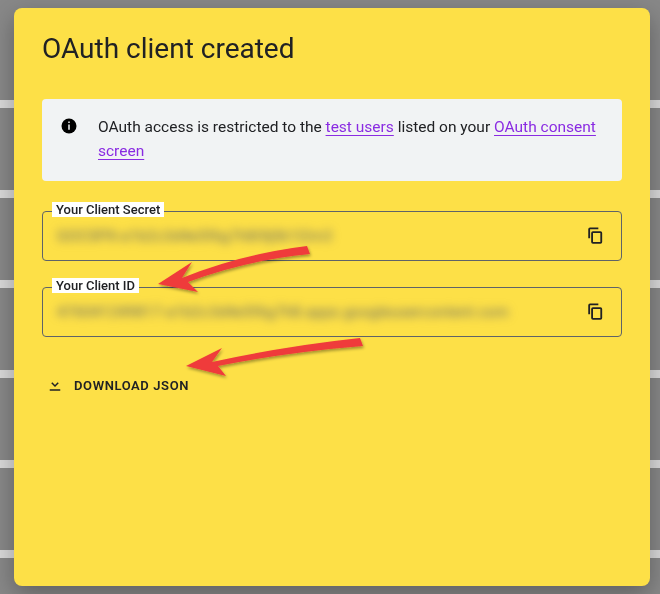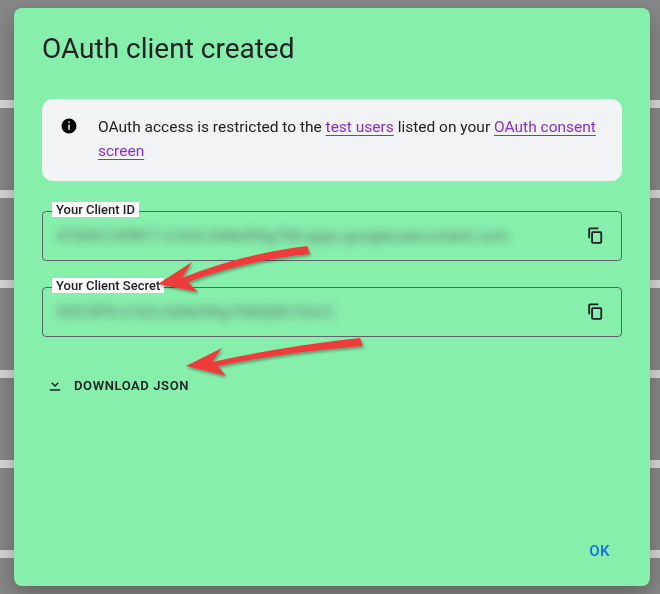--- a/index.html
+++ b/index.html
@@ -16,21 +16,21 @@
       left: 0; right: 0;
       height: 8px;
       background: #d9d9d9;
     }
     .dialog {
       position: absolute;
       top: 8px;
       left: 14px;
       right: 10px;
       bottom: 8px;
-      background: #86efac;
+      background: #fde047;
       border-radius: 8px;
       box-shadow: 0 8px 24px rgba(0,0,0,0.3);
       padding: 24px 28px 18px 28px;
       display: flex;
       flex-direction: column;
     }
     .dialog-title {
       font-size: 28px;
       font-weight: 400;
       color: #202124;
@@ -38,21 +38,21 @@
       letter-spacing: 0px;
     }
     .dialog-sub {
       font-size: 15.5px;
       color: #202124;
       line-height: 1.5;
       margin-bottom: 28px;
     }
     .notice {
       background: #f1f3f4;
-      border-radius: 11px;
+      border-radius: 4px;
       padding: 16px 18px 18px 18px;
       display: flex;
       gap: 20px;
       align-items: flex-start;
       margin-bottom: 30px;
     }
     .notice .info-icon {
       font-size: 18px;
       color: #000;
       flex-shrink: 0;
@@ -176,67 +176,64 @@
   <div class="notice">
     <span class="info-icon">
       <svg width="18" height="18" viewBox="0 0 24 24">
           <circle cx="12" cy="12" r="10" fill="#000"></circle>
           <rect x="11" y="10" width="2" height="7" fill="#f1f3f4"></rect>
           <rect x="11" y="6" width="2" height="2" fill="#f1f3f4"></rect>
         </svg>
     </span>
     <div class="notice-text">
       <span>OAuth access is restricted to the </span><a href="#">test users</a><span> listed on your </span><a href="#">OAuth consent screen</a>
+    </div>
+  </div>
+
+  <div class="field-wrap">
+    <span class="field-label">Your Client Secret</span>
+    <div class="field">
+      <span class="field-value">GOCSPX-a1b2c3d4e5f6g7h8i9j0k1l2m3</span>
+      <button class="copy-btn" aria-label="Copy">
+        <span>
+          <svg width="20" height="20" viewBox="0 0 24 24" fill="none" stroke="#202124" stroke-width="2.2">
+              <rect x="8.5" y="8.5" width="11" height="13" rx="1"></rect>
+              <path d="M5 16 V5 a1 1 0 0 1 1-1 h10"></path>
+            </svg>
+        </span>
+      </button>
     </div>
   </div>
 
   <div class="field-wrap">
     <span class="field-label">Your Client ID</span>
     <div class="field">
       <span class="field-value">476041249817-a1b2c3d4e5f6g7h8.apps.googleusercontent.com</span>
       <button class="copy-btn" aria-label="Copy">
         <span>
           <svg width="20" height="20" viewBox="0 0 24 24" fill="none" stroke="#202124" stroke-width="2.2">
               <rect x="8.5" y="8.5" width="11" height="13" rx="1"></rect>
               <path d="M5 16 V5 a1 1 0 0 1 1-1 h10"></path>
             </svg>
         </span>
       </button>
     </div>
   </div>
 
-  <div class="field-wrap">
-    <span class="field-label">Your Client Secret</span>
-    <div class="field">
-      <span class="field-value">GOCSPX-a1b2c3d4e5f6g7h8i9j0k1l2m3</span>
-      <button class="copy-btn" aria-label="Copy">
-        <span>
-          <svg width="20" height="20" viewBox="0 0 24 24" fill="none" stroke="#202124" stroke-width="2.2">
-              <rect x="8.5" y="8.5" width="11" height="13" rx="1"></rect>
-              <path d="M5 16 V5 a1 1 0 0 1 1-1 h10"></path>
-            </svg>
-        </span>
-      </button>
-    </div>
-  </div>
-
   <div class="download-row">
     <button class="download-btn">
       <span>
         <svg width="18" height="18" viewBox="0 0 24 24" fill="#202124">
             <path d="M12 3v10.17l3.59-3.58L17 11l-5 5-5-5 1.41-1.41L12 13.17V3h0zM5 19h14v2H5v-2z"></path>
           </svg>
       </span>
       <span>DOWNLOAD JSON</span>
     </button>
   </div>
 
-  <div class="actions">
-    <button class="ok-btn">OK</button>
-  </div>
 
 </div>
 
 <div class="arrow" style="left:152px; top:236px;">
   <svg width="170" height="64" viewBox="0 0 170 64">
     <defs>
         <filter id="s1" x="-20%" y="-20%" width="140%" height="140%">
           <feDropShadow dx="1" dy="2" stdDeviation="1.5" flood-opacity="0.35"></feDropShadow>
         </filter>
       </defs>

